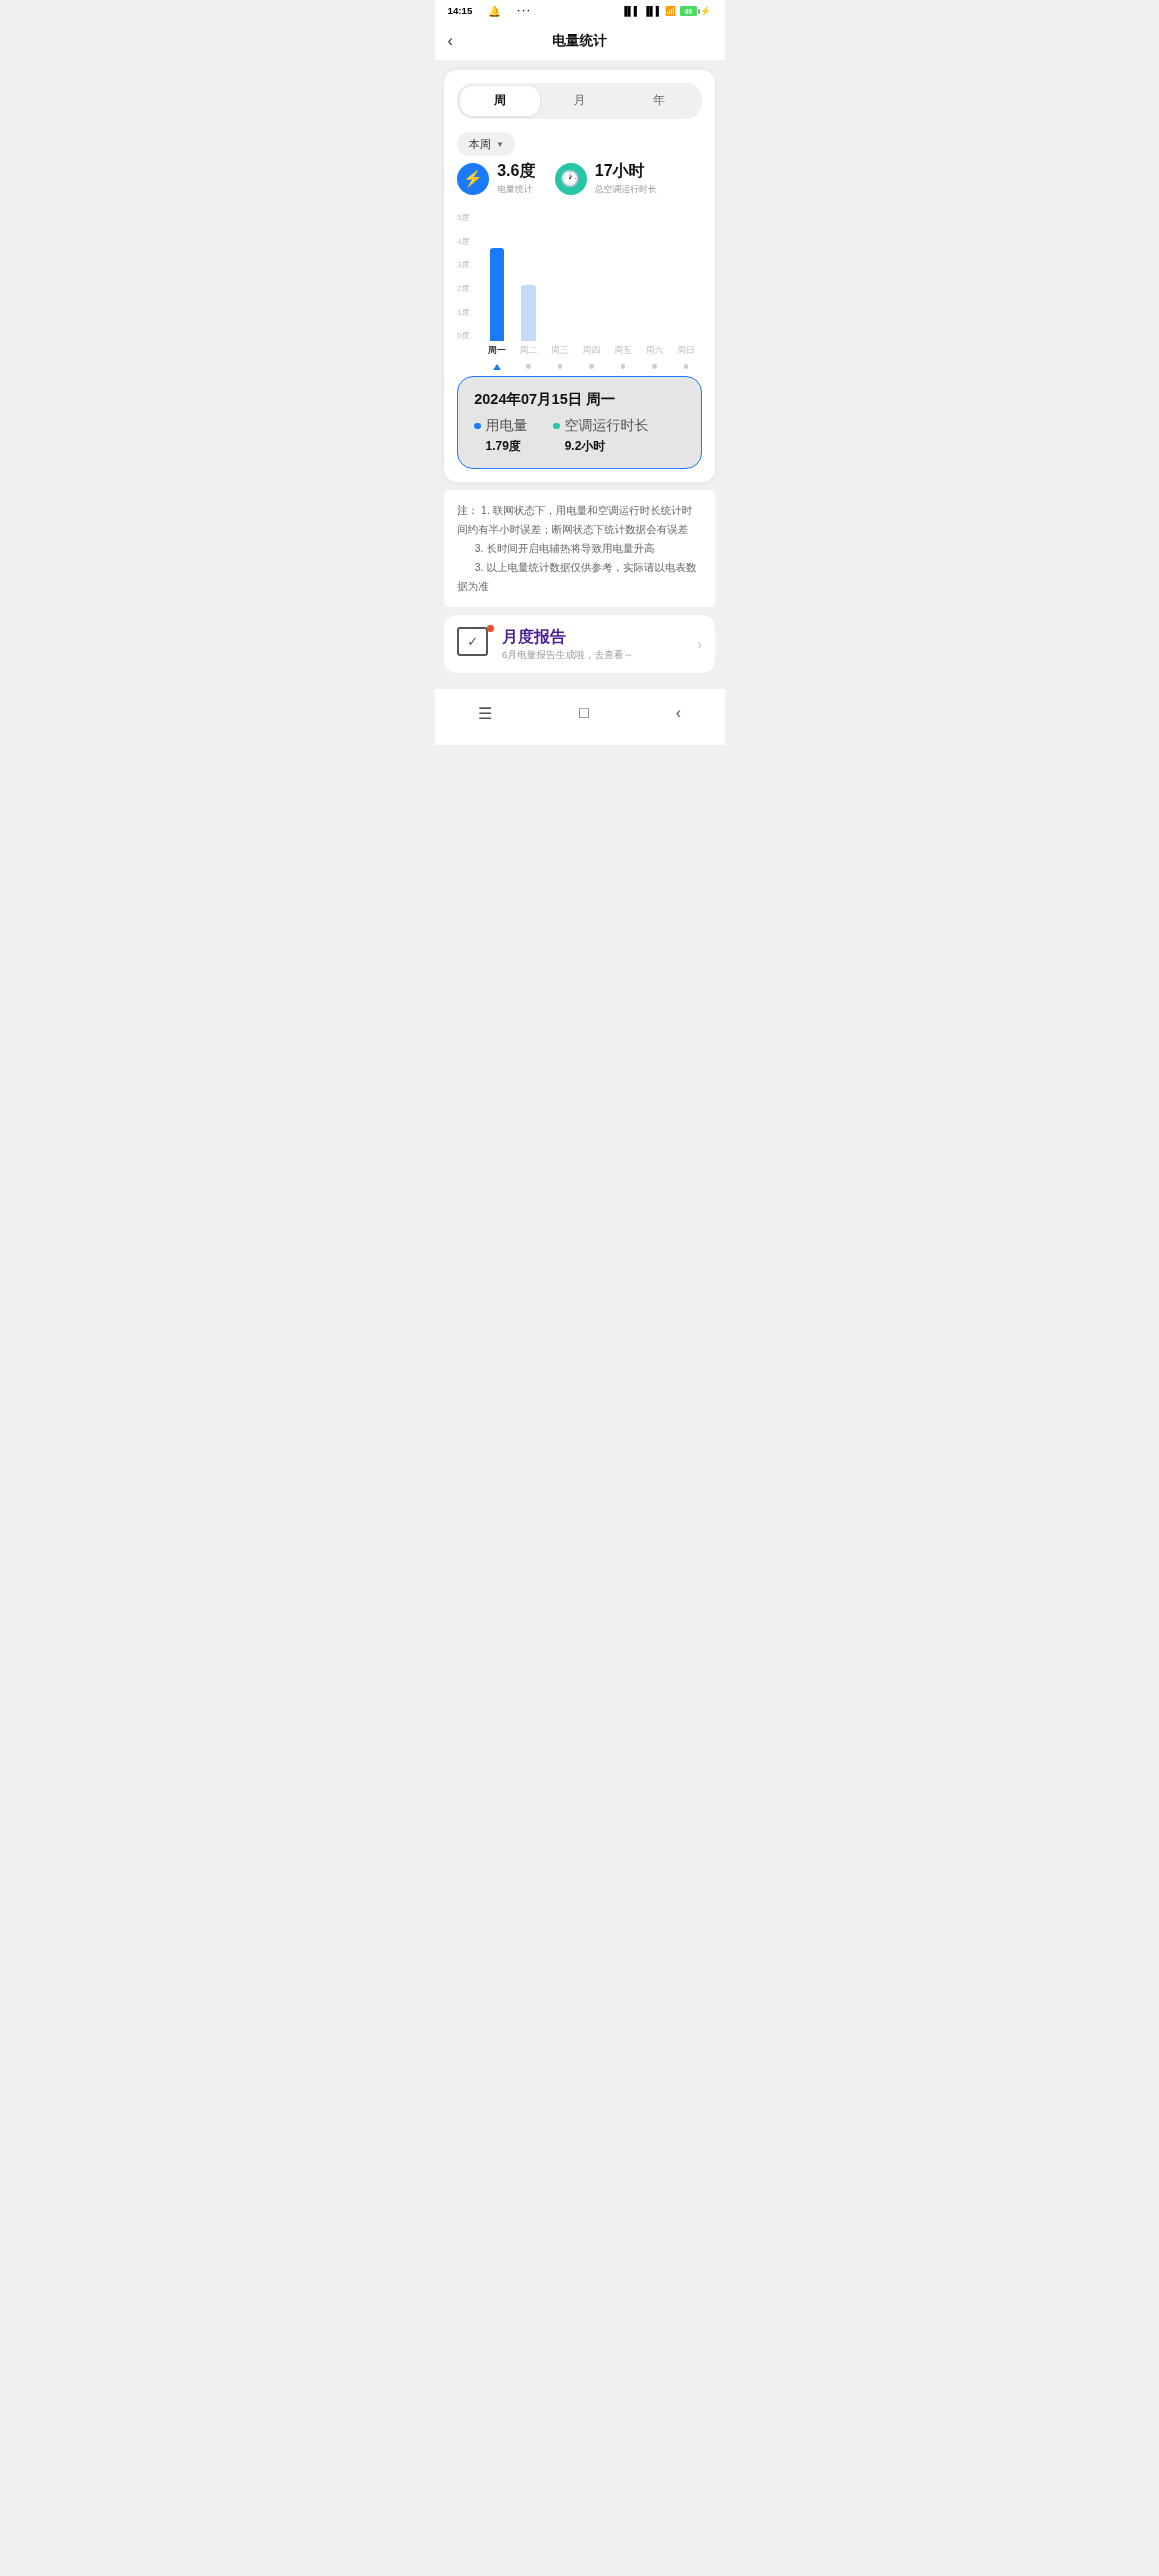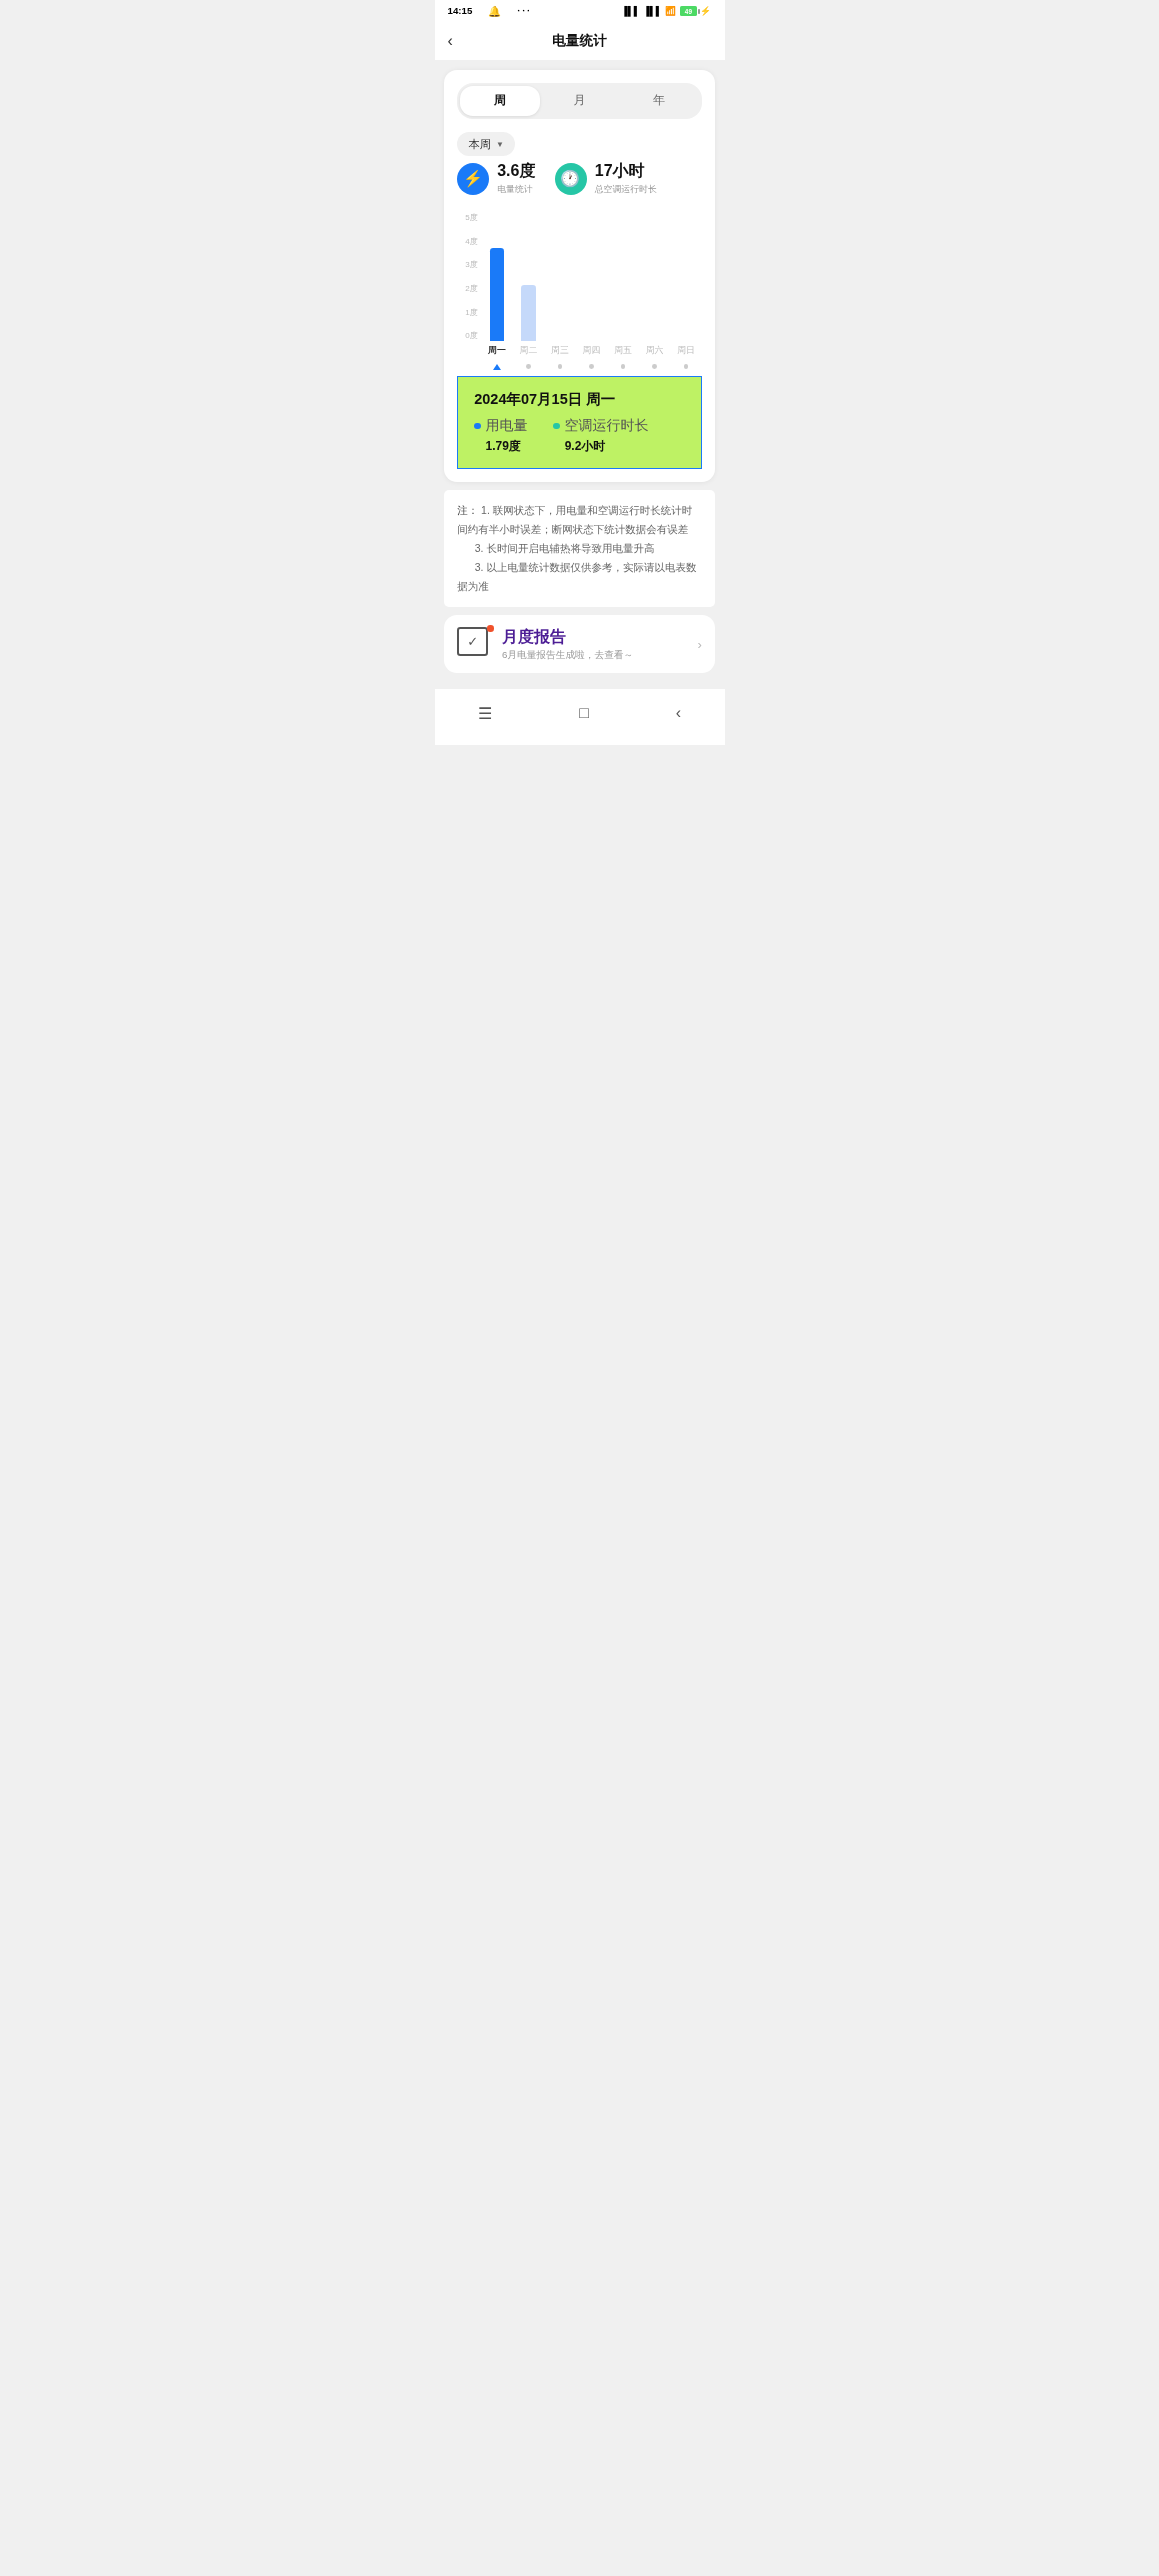--- a/index.html
+++ b/index.html
@@ -163,21 +163,21 @@
     }
 
     
     .chart-area {
       position: relative;
       height: 145px;
       margin-bottom: 6.4px;
     }
     .y-axis {
       position: absolute;
-      left: 8px;
+      left: 0;
       top: 0;
       height: 100%;
       display: flex;
       flex-direction: column;
       justify-content: space-between;
       font-size: 8px;
       color: #bbb;
       padding-bottom: 16px;
     }
     .y-label { text-align: right; }
@@ -247,24 +247,24 @@
       border-left: 4.8px solid transparent;
       border-right: 4.8px solid transparent;
       border-bottom: 6.4px solid #1a7af8;
       background: transparent;
       border-radius: 0;
     }
 
     
     .selected-card {
       border: 1.6px solid #1a7af8;
-      border-radius: 0;
+      border-radius: 16px;
       padding: 13px 16px;
       margin-top: 6.4px;
-      background: #bef264;
+      background: #e5e5e5;
     }
     .selected-date-title {
       font-size: 14.5px;
       font-weight: 700;
       color: #111;
       margin-bottom: 8px;
     }
     .selected-stats {
       display: flex;
       gap: 26px;

